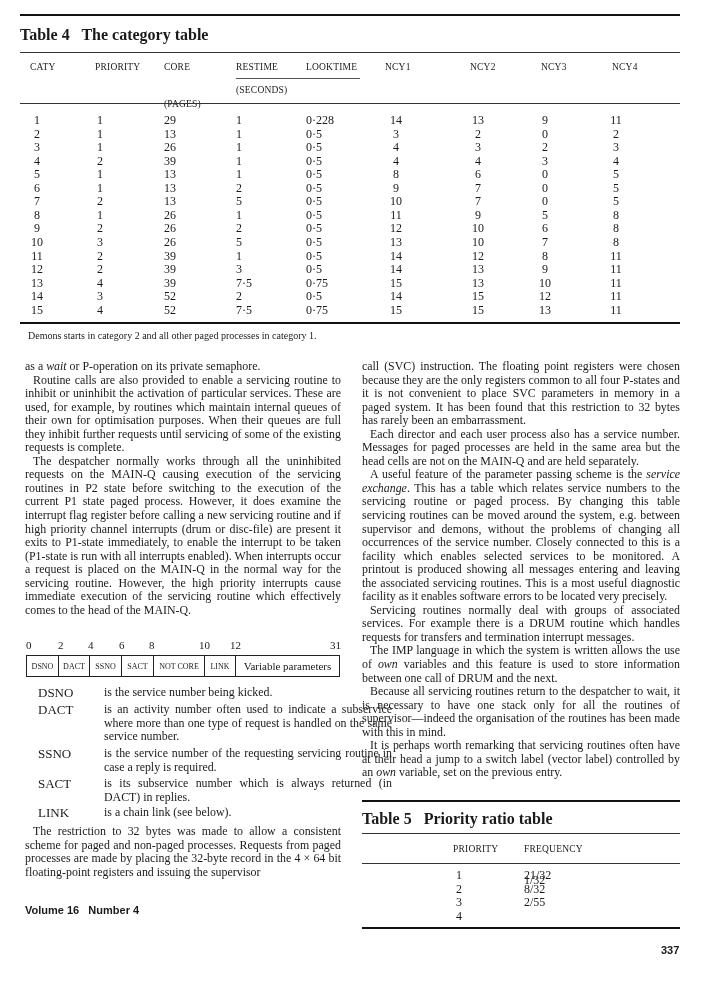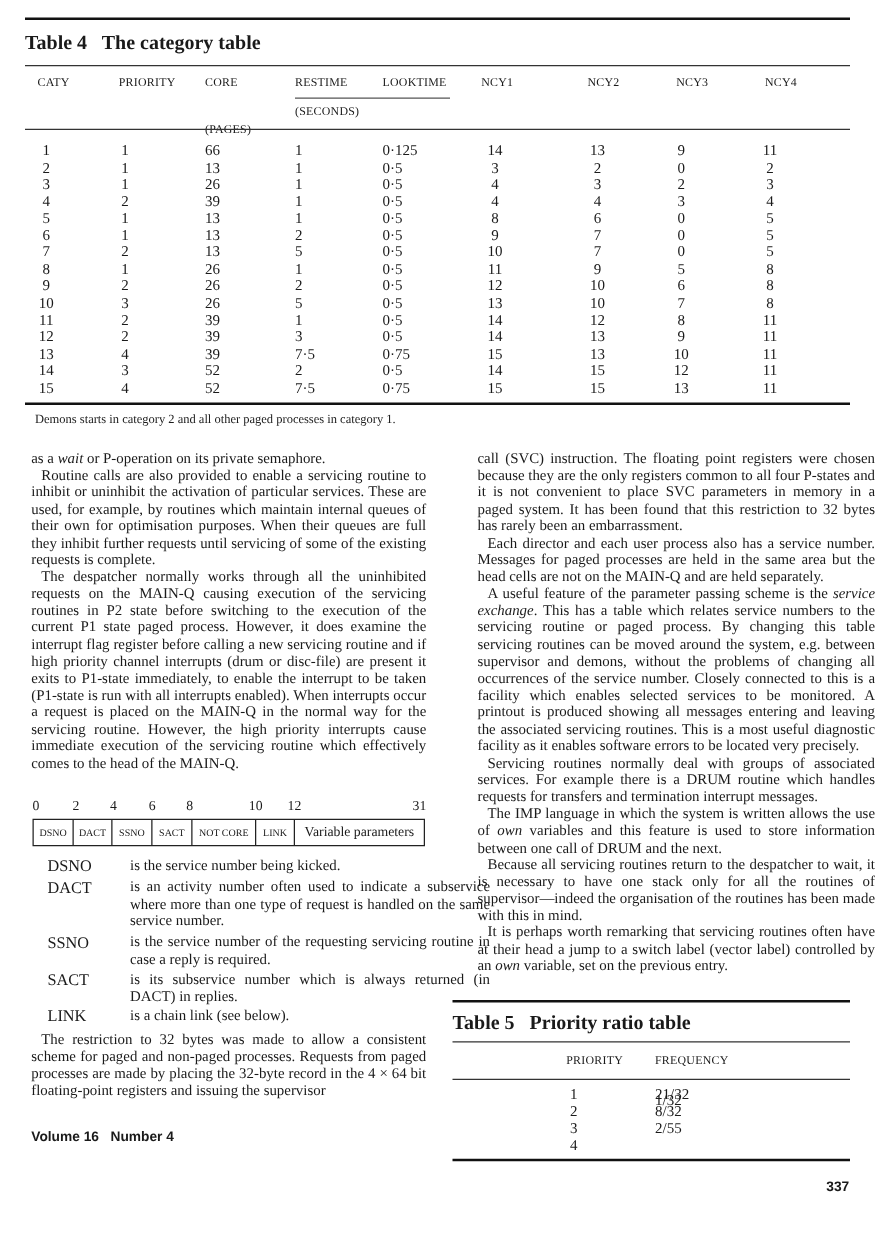--- a/index.html
+++ b/index.html
@@ -44,23 +44,23 @@
   <span class="th" style="left:470px;top:61px;">NCY2</span>
   <span class="th" style="left:541px;top:61px;">NCY3</span>
   <span class="th" style="left:612px;top:61px;">NCY4</span>
 </div>
 <div class="rule-thin" style="left:20px;top:103px;width:660px;"></div>
 
 <div id="t4body">
     <div>
       <span class="cell" style="top: 114px; left: 28px; width: 18px; text-align: center;">1</span>
       <span class="cell" style="top: 114px; left: 94px; width: 12px; text-align: center;">1</span>
-      <span class="cell" style="top: 114px; left: 164px;">66</span>
+      <span class="cell" style="top: 114px; left: 164px;">29</span>
       <span class="cell" style="top: 114px; left: 236px;">1</span>
-      <span class="cell" style="top: 114px; left: 306px;">0·125</span>
+      <span class="cell" style="top: 114px; left: 306px;">0·228</span>
       <span class="cell" style="top: 114px; left: 386px; width: 20px; text-align: center;">14</span>
       <span class="cell" style="top: 114px; left: 468px; width: 20px; text-align: center;">13</span>
       <span class="cell" style="top: 114px; left: 535px; width: 20px; text-align: center;">9</span>
       <span class="cell" style="top: 114px; left: 606px; width: 20px; text-align: center;">11</span>
     </div>
     <div>
       <span class="cell" style="top: 127.55px; left: 28px; width: 18px; text-align: center;">2</span>
       <span class="cell" style="top: 127.55px; left: 94px; width: 12px; text-align: center;">1</span>
       <span class="cell" style="top: 127.55px; left: 164px;">13</span>
       <span class="cell" style="top: 127.55px; left: 236px;">1</span>
@@ -264,21 +264,21 @@
 </div>
 <div class="def" style="left:38px;top:806px;width:330px;">
   <span class="term">LINK</span>
   <span class="desc">is a chain link (see below).</span>
 </div>
 
 <div class="col" style="left:25px;top:825px;width:316px;">
   <p>The restriction to 32 bytes was made to allow a consistent scheme for paged and non-paged processes. Requests from paged processes are made by placing the 32-byte record in the 4 × 64 bit floating-point registers and issuing the supervisor</p>
 </div>
 
-<div class="col" style="left:362px;top:360px;width:318px;margin-left:20px;">
+<div class="col" style="left:362px;top:360px;width:318px;">
   <p class="noind">call (SVC) instruction. The floating point registers were chosen because they are the only registers common to all four P-states and it is not convenient to place SVC parameters in memory in a paged system. It has been found that this restriction to 32 bytes has rarely been an embarrassment.</p>
   <p>Each director and each user process also has a service number. Messages for paged processes are held in the same area but the head cells are not on the MAIN-Q and are held separately.</p>
   <p><span>A useful feature of the parameter passing scheme is the </span><i>service exchange</i><span>. This has a table which relates service numbers to the servicing routine or paged process. By changing this table servicing routines can be moved around the system, e.g. between supervisor and demons, without the problems of changing all occurrences of the service number. Closely connected to this is a facility which enables selected services to be monitored. A printout is produced showing all messages entering and leaving the associated servicing routines. This is a most useful diagnostic facility as it enables software errors to be located very precisely.</span></p>
   <p>Servicing routines normally deal with groups of associated services. For example there is a DRUM routine which handles requests for transfers and termination interrupt messages.</p>
   <p><span>The IMP language in which the system is written allows the use of </span><i>own</i><span> variables and this feature is used to store information between one call of DRUM and the next.</span></p>
   <p>Because all servicing routines return to the despatcher to wait, it is necessary to have one stack only for all the routines of supervisor—indeed the organisation of the routines has been made with this in mind.</p>
   <p><span>It is perhaps worth remarking that servicing routines often have at their head a jump to a switch label (vector label) controlled by an </span><i>own</i><span> variable, set on the previous entry.</span></p>
 </div>
 
 <div class="rule-thick" style="left:362px;top:800px;width:318px;"></div>

